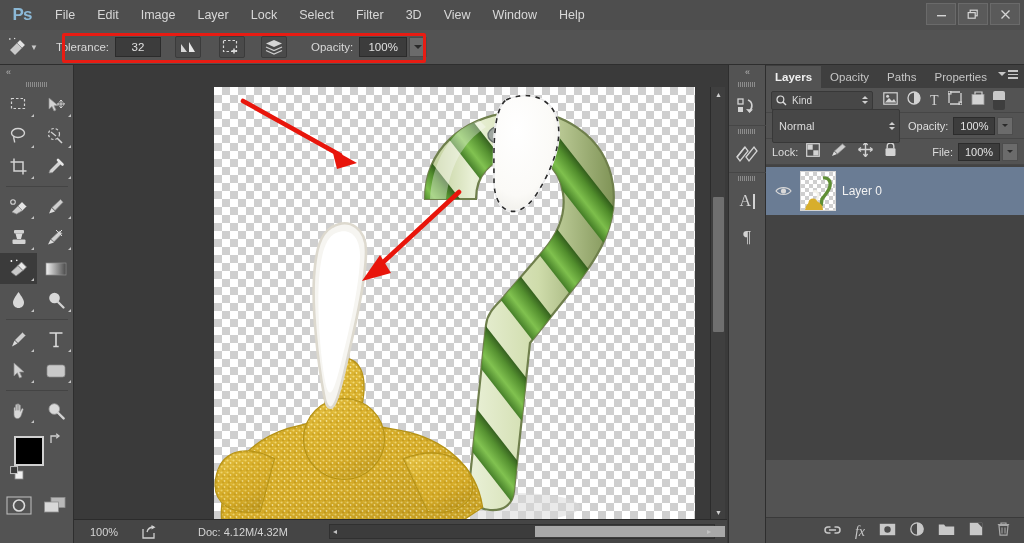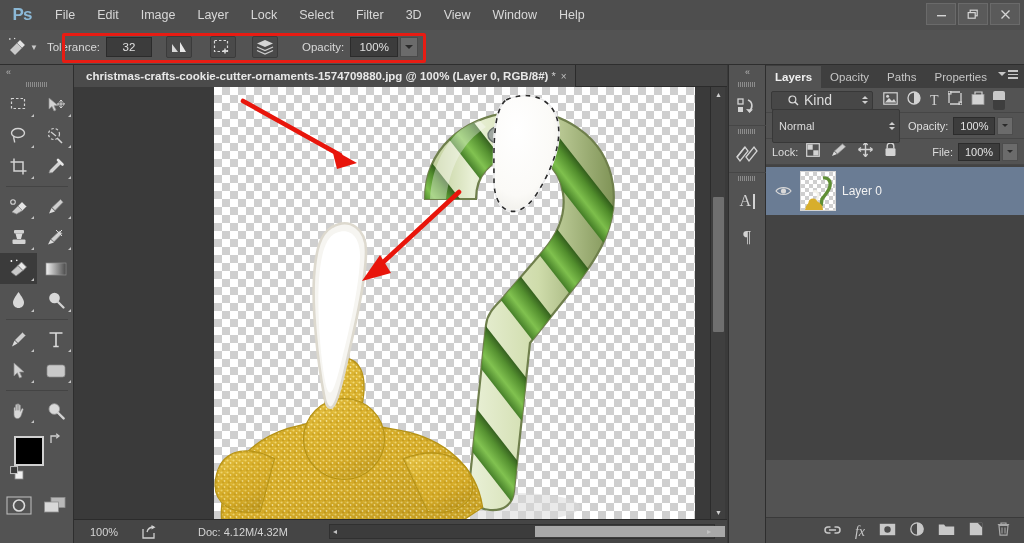--- a/index.html
+++ b/index.html
@@ -200,22 +200,22 @@
   .lp-menu .tri { width: 0;height:0;border-left:4px solid transparent;border-right:4px solid transparent;border-top:4px solid #c6c6c6; }
   .lp-menu .bars { display: flex; flex-direction: column; gap: 2px; }
   .lp-menu .bars i { width: 10px; height: 1.5px; background: #c6c6c6; display: block; }
 
   .lp-filter {
     height: 25px; display: flex; align-items: center; padding: 0 5px; gap: 0;
     border-bottom: 1px solid #464646;
   }
   .kind-select {
     width: 102px; height: 19px; background: #474747; border: 1px solid #383838;
-    border-radius: 2px; display: flex; align-items: center; padding: 0 16px;
-    color: #dcdcdc; font-size: 14px; position: relative;
+    border-radius: 2px; display: flex; align-items: center; padding: 0 4px;
+    color: #dcdcdc; font-size: 10px; position: relative;
   }
   .kind-select .lbl { margin-left: 5px; }
   .kind-select .spin {
     position: absolute; right: 4px; display: flex; flex-direction: column; gap: 2px;
   }
   .kind-select .spin i { width: 0;height:0;border-left:3px solid transparent;border-right:3px solid transparent; display:block;}
   .kind-select .spin .up { border-bottom: 3px solid #cfcfcf; }
   .kind-select .spin .dn { border-top: 3px solid #cfcfcf; }
   .filter-icons { display: flex; align-items: center; gap: 9px; margin-left: 10px; }
   .toggle-pill { width: 12px; height: 19px; background: linear-gradient(to bottom,#c9c9c9 0 50%,#3e3e3e 50% 100%); border-radius:2px; margin-left: 7px;}
@@ -316,21 +316,21 @@
     <div class="opt-tool-icon">
       <svg width="22" height="20" viewBox="0 0 22 20">
         <path d="M4 13 L11 6 L16 11 L9 18 Z" fill="#c9c9c9" stroke="#8d8d8d" stroke-width="0.8"></path>
         <path d="M11 6 L14 3 L19 8 L16 11 Z" fill="#e2e2e2" stroke="#8d8d8d" stroke-width="0.8"></path>
         <path d="M3 2 l1.6 0 M3.8 1.2 l0 1.6" stroke="#dedede" stroke-width="1.1"></path>
         <path d="M8 1.5 l1.2 0 M8.6 0.9 l0 1.2" stroke="#dedede" stroke-width="1"></path>
       </svg>
     </div>
     <div class="opt-caret">▼</div>
 
-    <div class="opt-group" style="margin-left:3px">
+    <div class="opt-group" style="margin-left:12px">
       <div class="opt-label">Tolerance:</div>
       <div class="opt-input">32</div>
     </div>
 
     <div class="opt-iconbtn" style="margin-left:14px">
       <svg width="18" height="14" viewBox="0 0 18 14">
         <path d="M2 12 L2 4 L8 12 Z" fill="#d8d8d8"></path>
         <path d="M10 12 L10 2 L16 12 Z" fill="#e8e8e8"></path>
       </svg>
     </div>
@@ -553,27 +553,20 @@
       </div>
       <div>
         <svg width="24" height="19" viewBox="0 0 24 19">
           <rect x="8" y="1.5" width="14" height="10" fill="#b8b8b8" stroke="#8e8e8e" stroke-width="0.8"></rect>
           <rect x="1.5" y="6" width="14" height="10" fill="#d8d8d8" stroke="#8e8e8e" stroke-width="0.8"></rect>
         </svg>
       </div>
     </div>
   </div>
 
-  <div class="doctab-row">
-    <div class="doctab">
-      <span class="doctab-label">christmas-crafts-cookie-cutter-ornaments-1574709880.jpg @ 100% (Layer 0, RGB/8#)</span>
-      <span class="doctab-mod">*</span>
-      <span class="doctab-close">×</span>
-    </div>
-  </div>
 
   <div class="canvas-wrap">
     <div class="canvas-art">
       <svg width="481" height="432" viewBox="0 0 481 432">
         <defs>
           <linearGradient id="caneBody" x1="0" y1="0" x2="1" y2="0">
             <stop offset="0" stop-color="#b9c98f"></stop>
             <stop offset="0.25" stop-color="#e9f0d6"></stop>
             <stop offset="0.6" stop-color="#cfdcab"></stop>
             <stop offset="1" stop-color="#7f9356"></stop>

